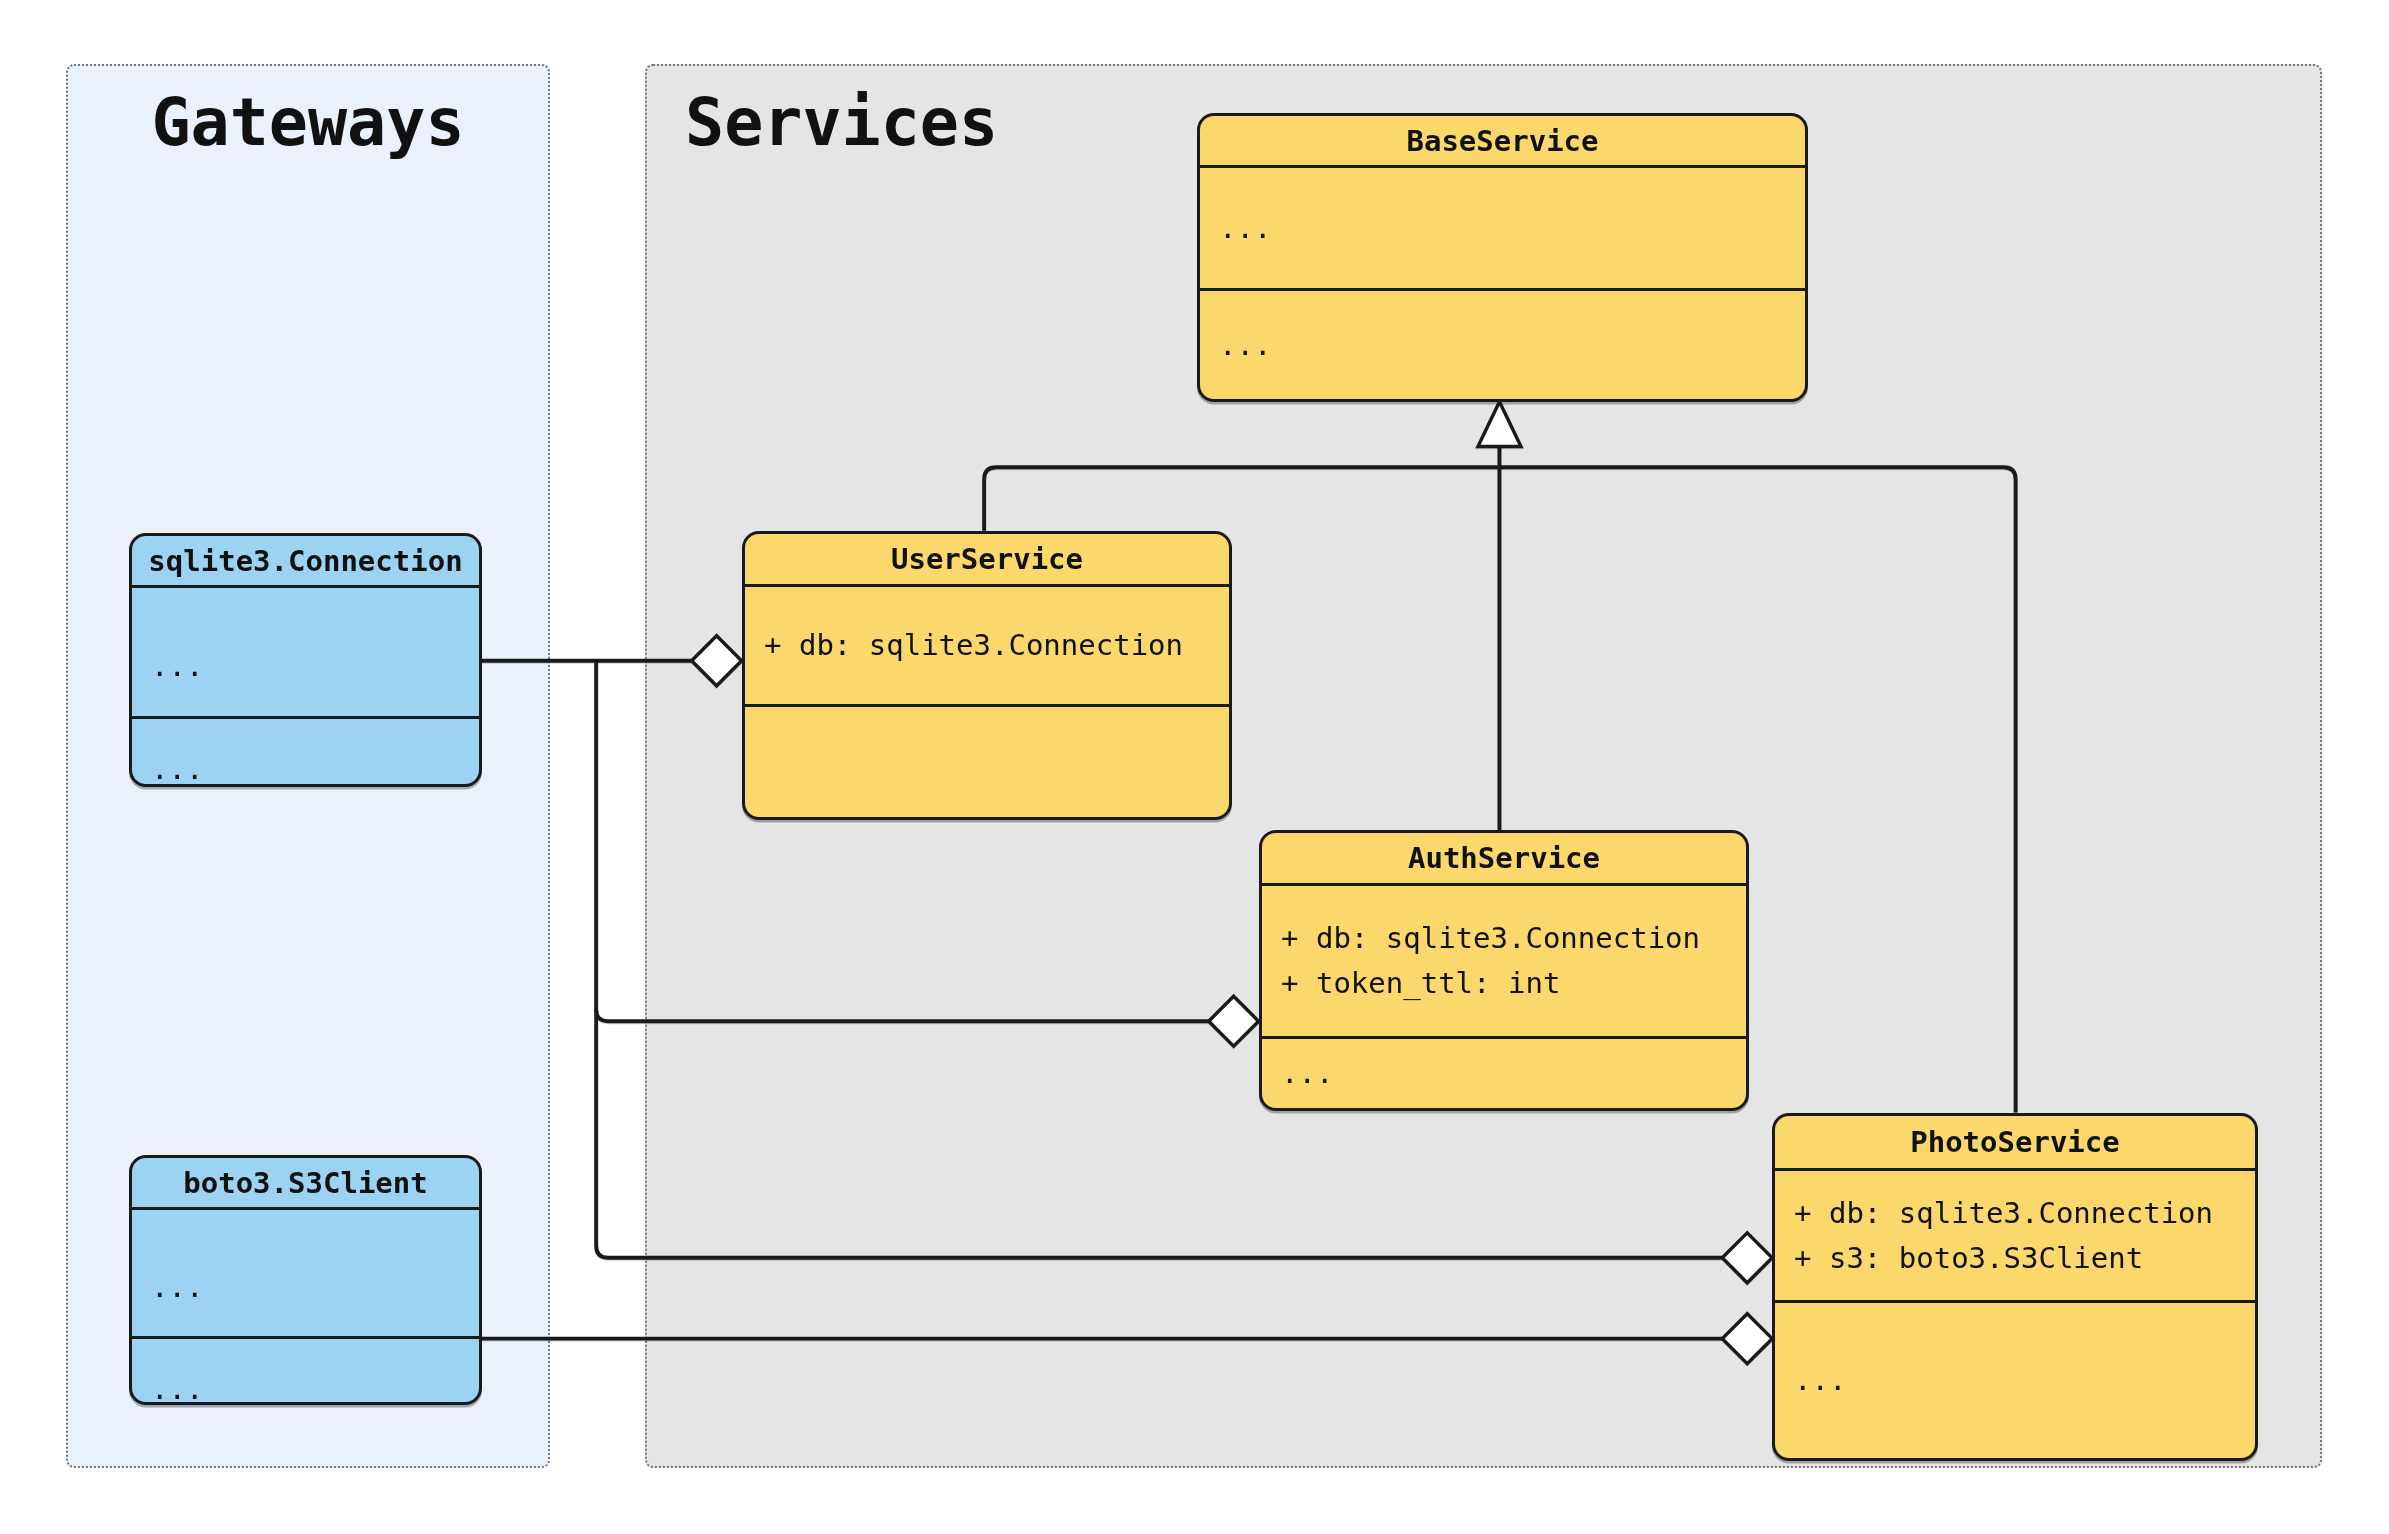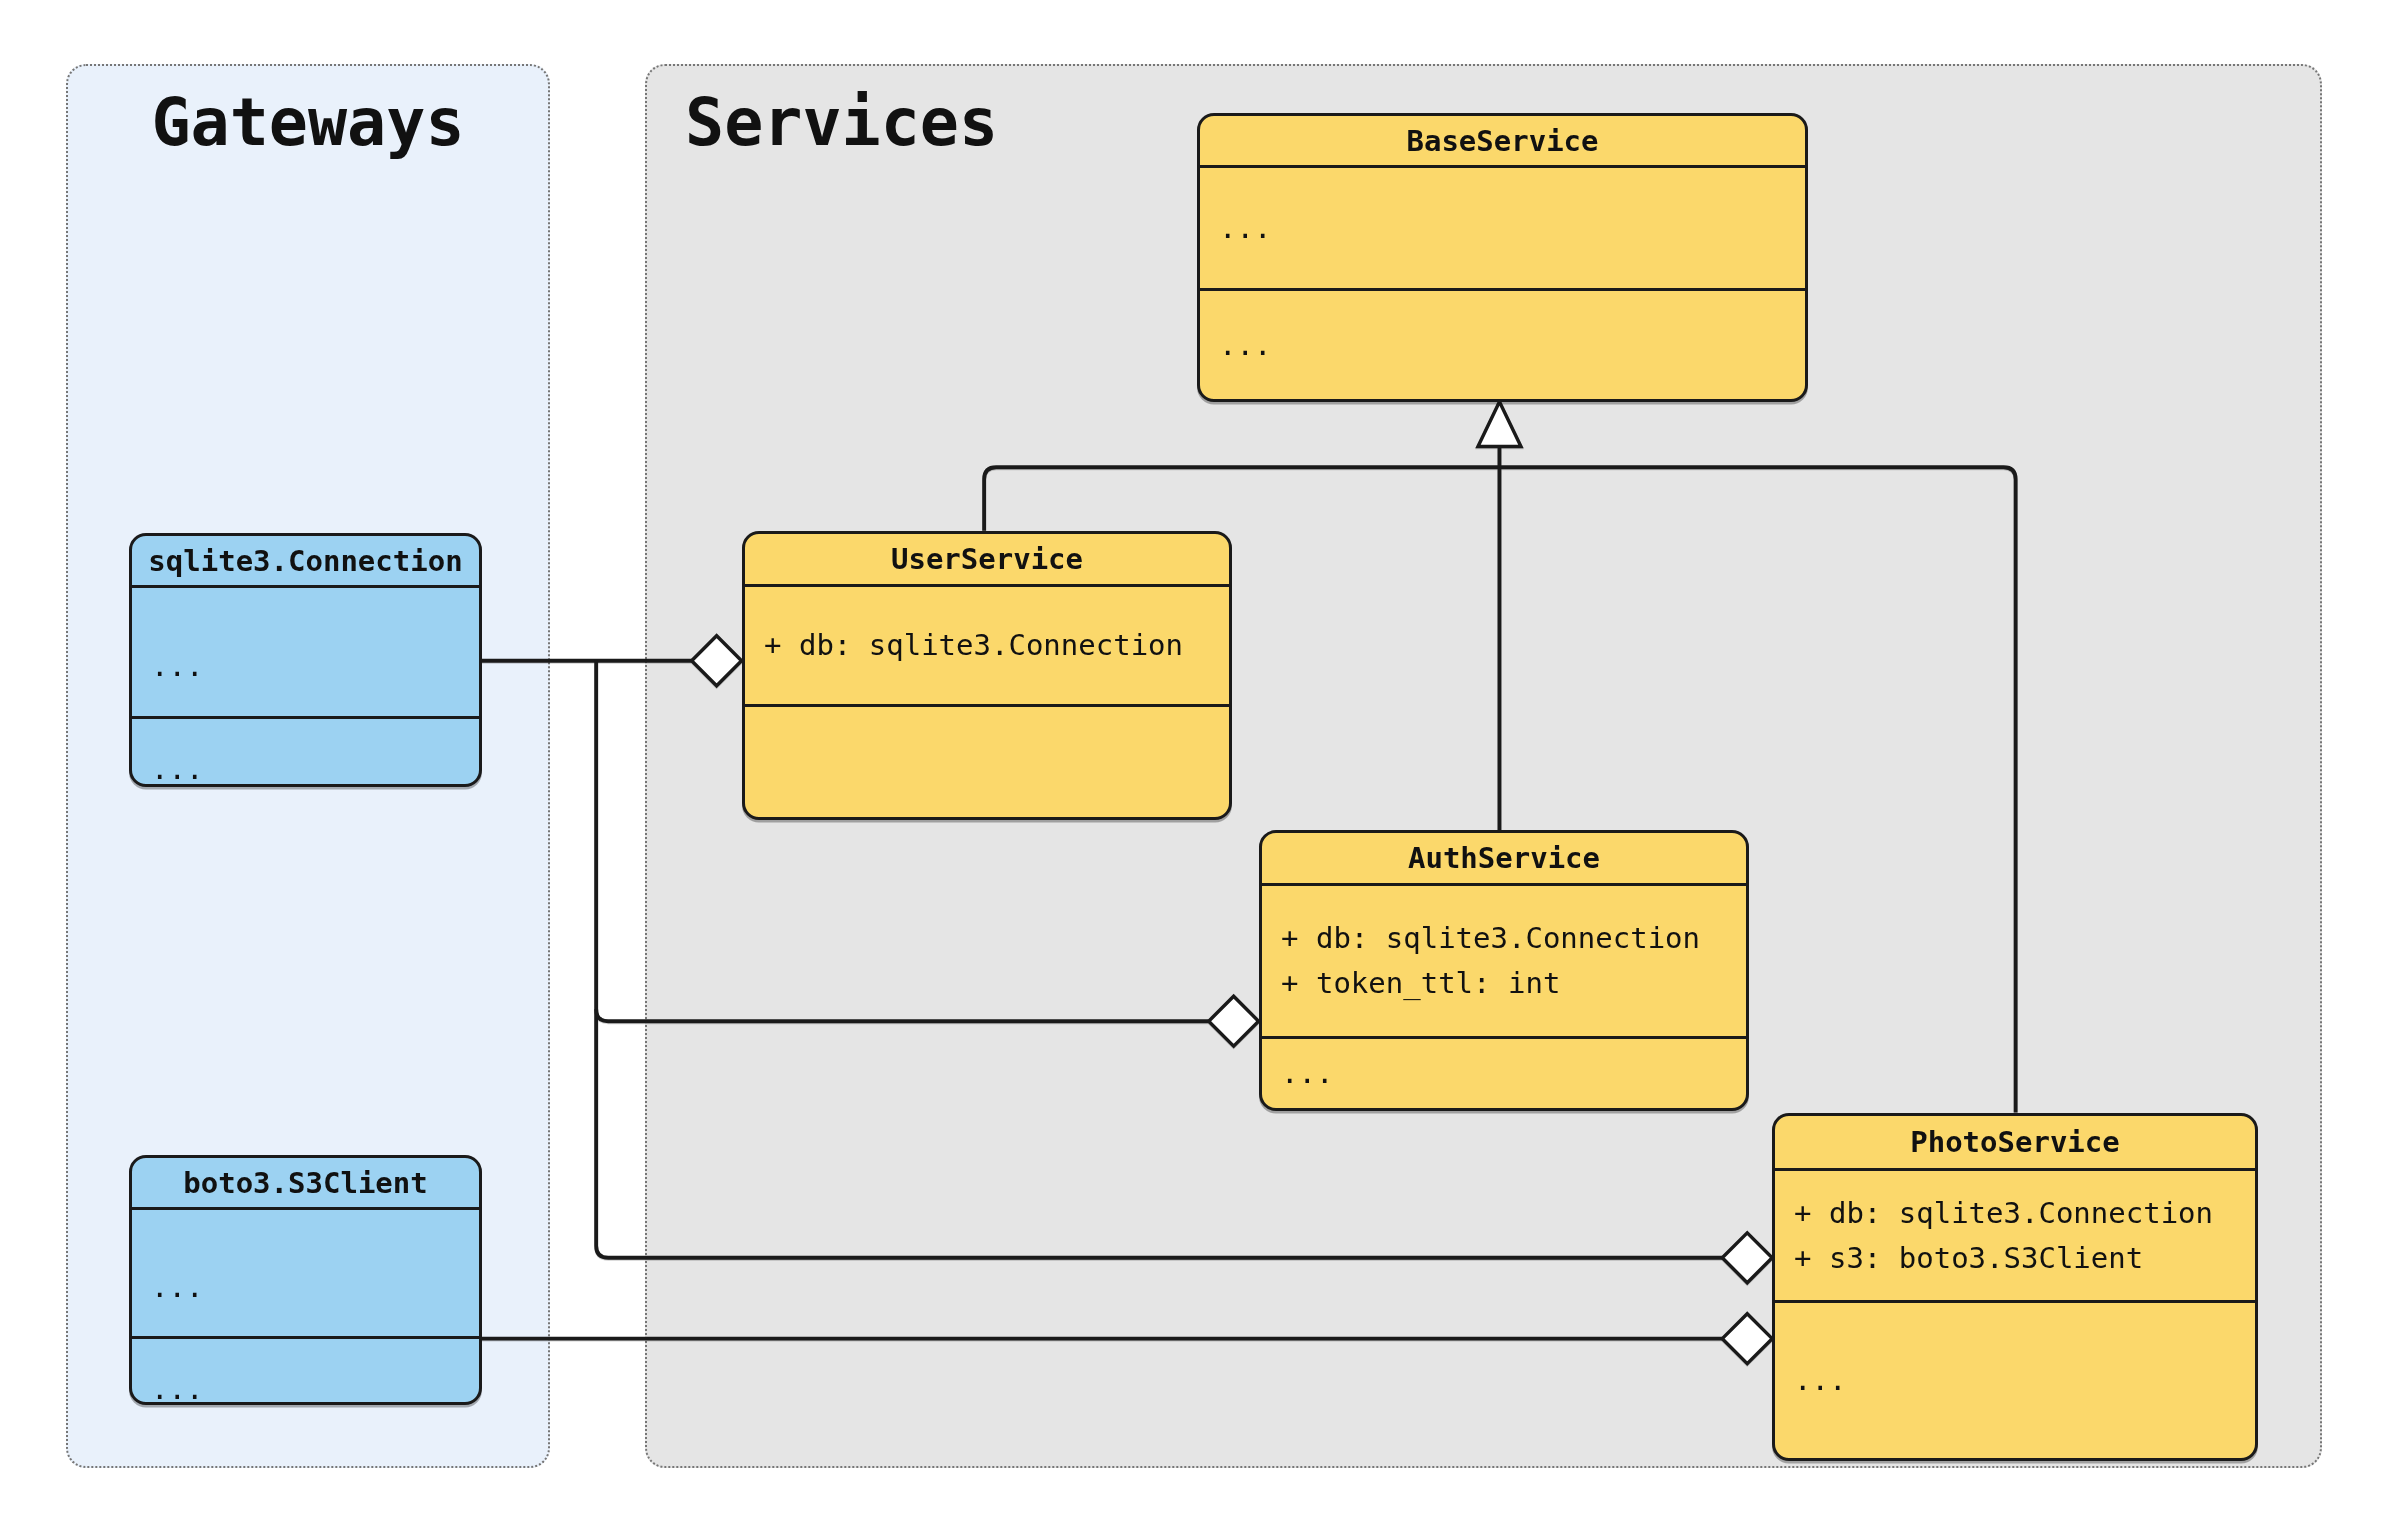--- a/index.html
+++ b/index.html
@@ -13,21 +13,21 @@
     height: 1534px;
     background: #ffffff;
     font-family: "DejaVu Sans Mono", "Liberation Mono", monospace;
     color: #111111;
     overflow: hidden;
   }
   
   .group {
     position: absolute;
     border: 2.6px dotted #767676;
-    border-radius: 20px;
+    border-radius: 8px;
     box-sizing: border-box;
   }
   .group-gateways {
     left: 66px; top: 64px; width: 484px; height: 1404px;
     background: #E9F1FB;
   }
   .group-services {
     left: 645px; top: 64px; width: 1677px; height: 1404px;
     background: #e5e5e5;
   }

